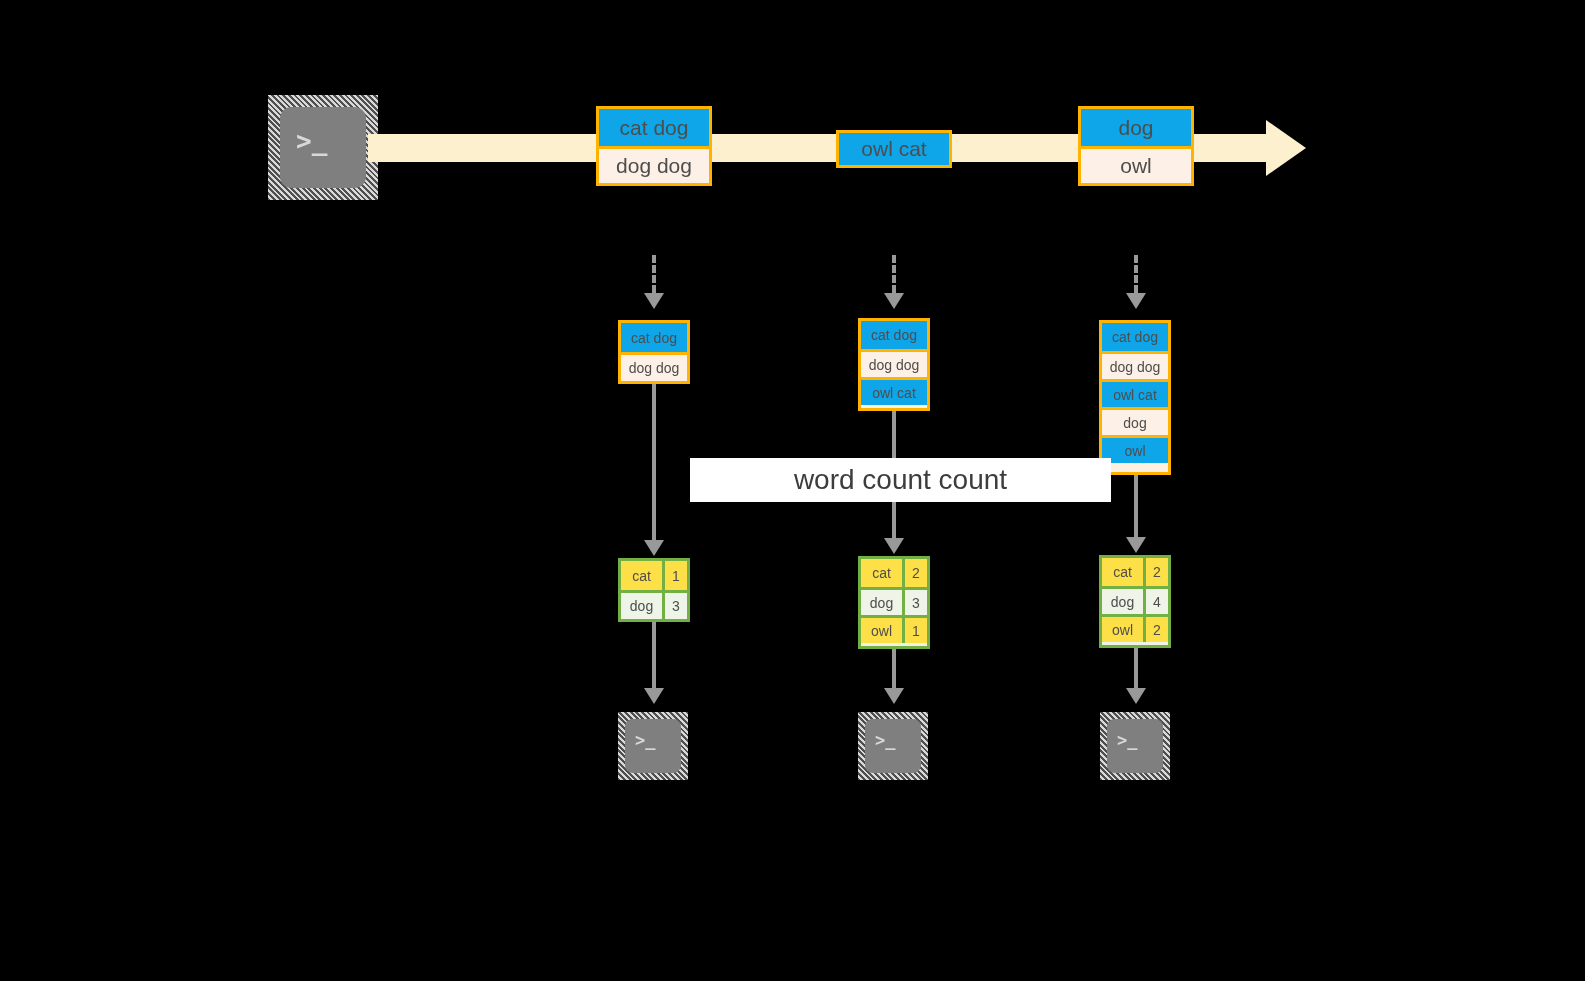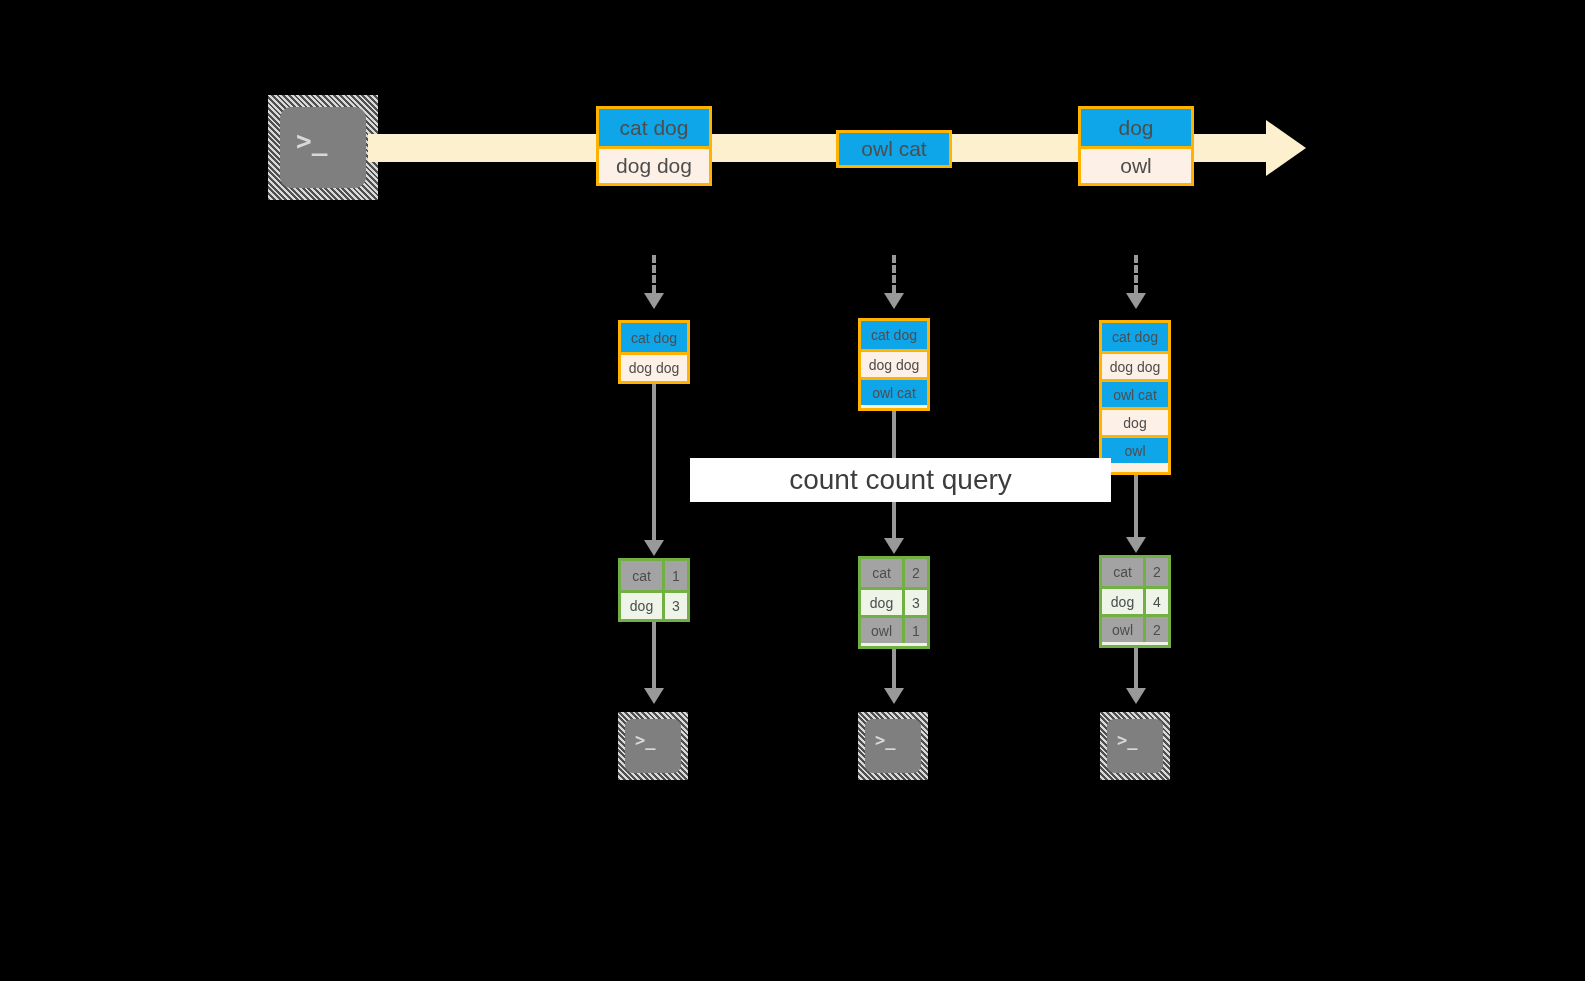--- a/index.html
+++ b/index.html
@@ -32,21 +32,21 @@
   .obox .row + .row{border-top:3px solid #ffb300;}
 
   
   .gbox{position:absolute;box-sizing:border-box;border:3px solid #72b043;
         background:#eef3e6;}
   .gbox .grow{box-sizing:border-box;display:flex;}
   .gbox .grow + .grow{border-top:3px solid #72b043;}
   .gbox .gcell{box-sizing:border-box;display:flex;align-items:center;
         justify-content:center;color:#4d4d4d;white-space:nowrap;}
   .gbox .gcell.k{border-right:3px solid #72b043;}
-  .gbox .grow.dark .gcell{background:#a3a3a3;}
+  .gbox .grow.dark .gcell{background:#fde047;}
   .gbox .grow.light .gcell{background:#eff4e9;}
 
   
   .vline{position:absolute;background:#999999;width:4px;}
   .vdash{position:absolute;width:0;border-left:4px dashed #999999;}
   .vhead{position:absolute;width:0;height:0;
       border-left:10px solid transparent;border-right:10px solid transparent;
       border-top:16px solid #999999;}
 
   
@@ -183,16 +183,16 @@
   <div class="vline" style="left:1134px;top:648px;height:45px;"></div>
   <div class="vhead" style="left:1126px;top:688px;"></div>
 
   <div class="term" style="left:1100px;top:712px;width:70px;height:68px;">
     <div class="hatch"></div>
     <div class="body" style="left:7px;top:7px;width:56px;height:54px;"></div>
     <div class="glyph" style="left:17px;top:20px;font-size:17px;">&gt;_</div>
   </div>
 
   <div class="band" style="left:690px;top:458px;width:421px;height:44px;">
-    <span style="font-size:28px;">count count query</span>
+    <span style="font-size:28px;">word count count</span>
   </div>
 
 </div>
 
 </body></html>

